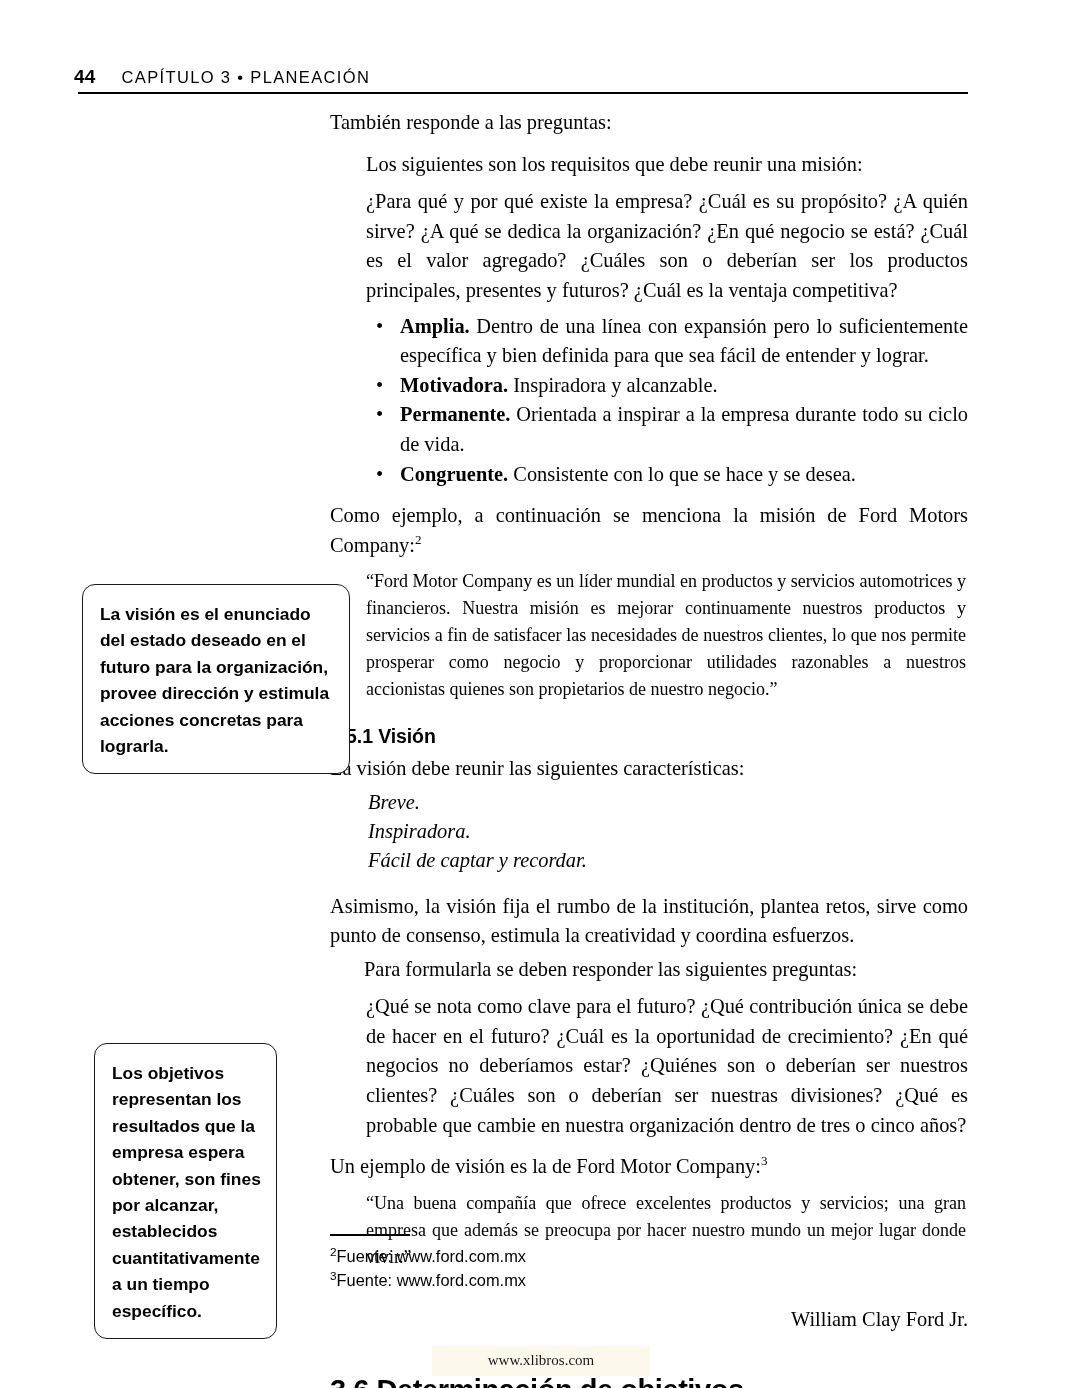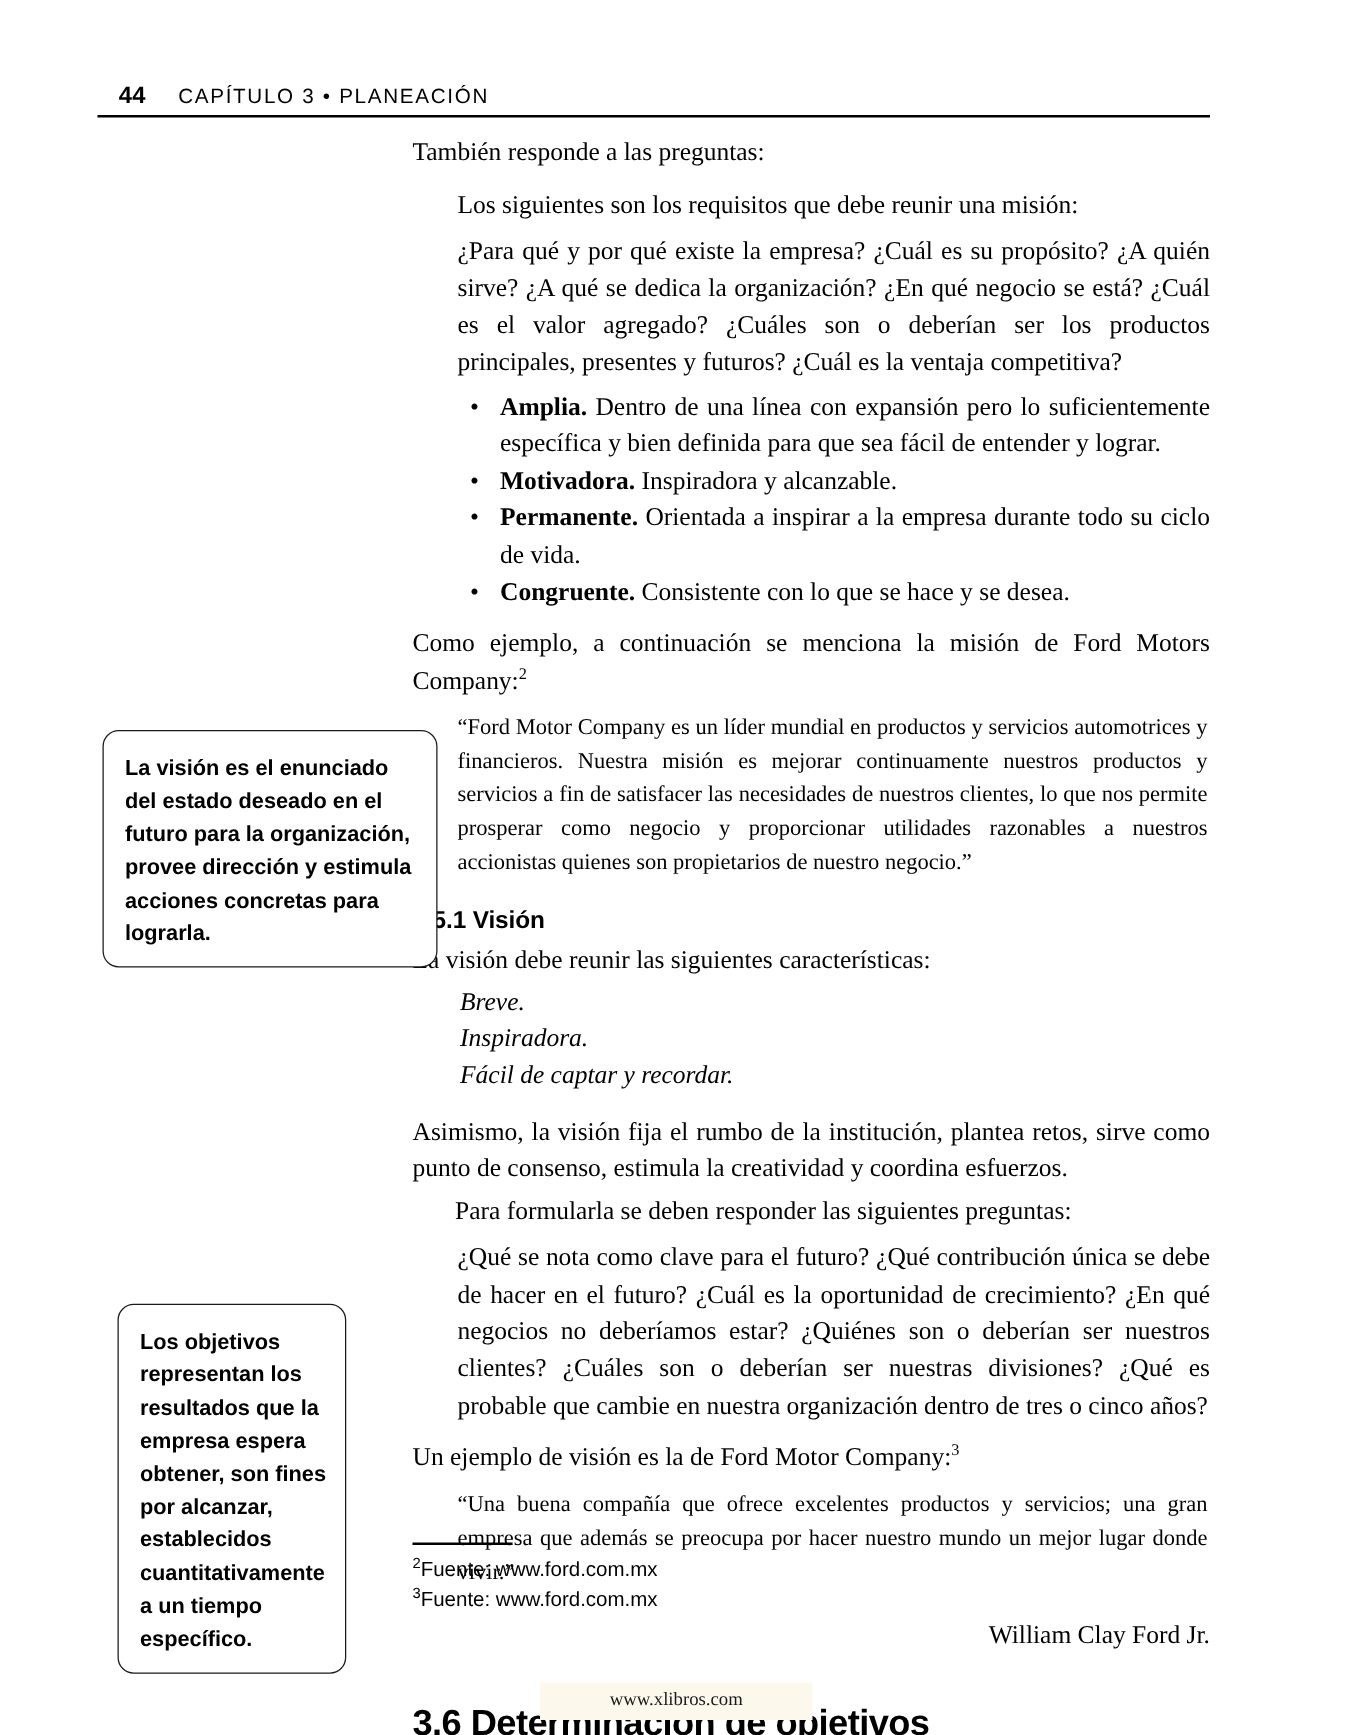--- a/index.html
+++ b/index.html
@@ -13,21 +13,21 @@
     height: 1388px;
     background: #ffffff;
     overflow: hidden;
     font-family: "Liberation Serif", serif;
     color: #000000;
   }
 
   
   .runhead {
     position: absolute;
-    left: 95px;
+    left: 74px;
     top: 66px;
     width: 890px;
     display: flex;
     align-items: baseline;
     font-family: "Liberation Sans", sans-serif;
   }
   .runhead-page {
     font-size: 19px;
     font-weight: bold;
     letter-spacing: 0.2px;
@@ -257,21 +257,21 @@
     <p style="margin-top:16px;">Asimismo, la visión fija el rumbo de la institución, plantea retos, sirve como punto de consenso, estimula la creatividad y coordina esfuerzos.</p>
 
     <p class="para-indent" style="margin-top:4px;">Para formularla se deben responder las siguientes preguntas:</p>
 
     <p class="indent-block gap-s">¿Qué se nota como clave para el futuro? ¿Qué contribución única se debe de hacer en el futuro? ¿Cuál es la oportunidad de crecimiento? ¿En qué negocios no deberíamos estar? ¿Quiénes son o deberían ser nuestros clientes? ¿Cuáles son o deberían ser nuestras divisiones? ¿Qué es probable que cambie en nuestra organización dentro de tres o cinco años?</p>
 
     <p class="gap-m"><span>Un ejemplo de visión es la de Ford Motor Company:</span><sup class="fn">3</sup></p>
 
     <p class="extract gap-s">“Una buena compañía que ofrece excelentes productos y servicios; una gran empresa que además se preocupa por hacer nuestro mundo un mejor lugar donde vivir.”</p>
 
-    <p class="attrib" style="margin-top:23px;">William Clay Ford Jr.</p>
+    <p class="attrib" style="margin-top:34px;">William Clay Ford Jr.</p>
 
     <h2 class="sect" style="margin-top:40px;">3.6 Determinación de objetivos</h2>
 
   </div>
 
   <div class="callout" id="callout-vision">La visión es el enunciado del estado deseado en el futuro para la organización, provee dirección y estimula acciones concretas para lograrla.</div>
   <div class="callout" id="callout-objetivos">Los objetivos representan los resultados que la empresa espera obtener, son fines por alcanzar, establecidos cuantitativamente a un tiempo específico.</div>
 
   <div class="footnotes">
     <div class="fn-rule"></div>

